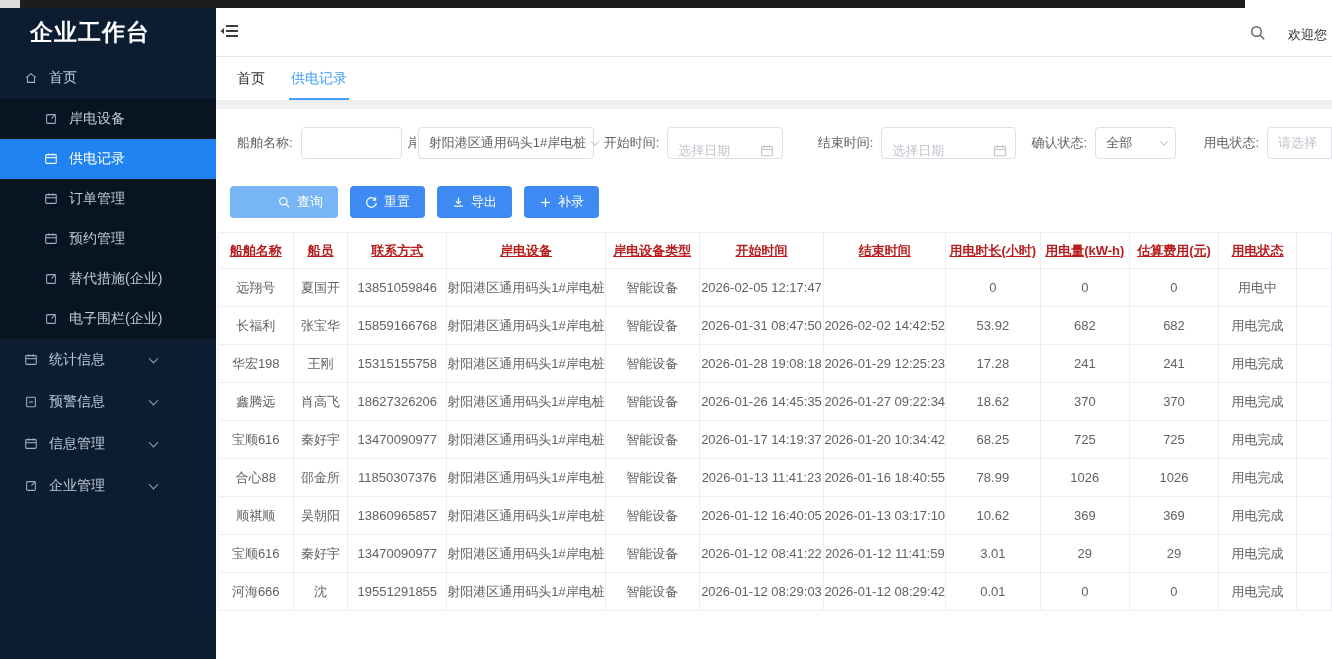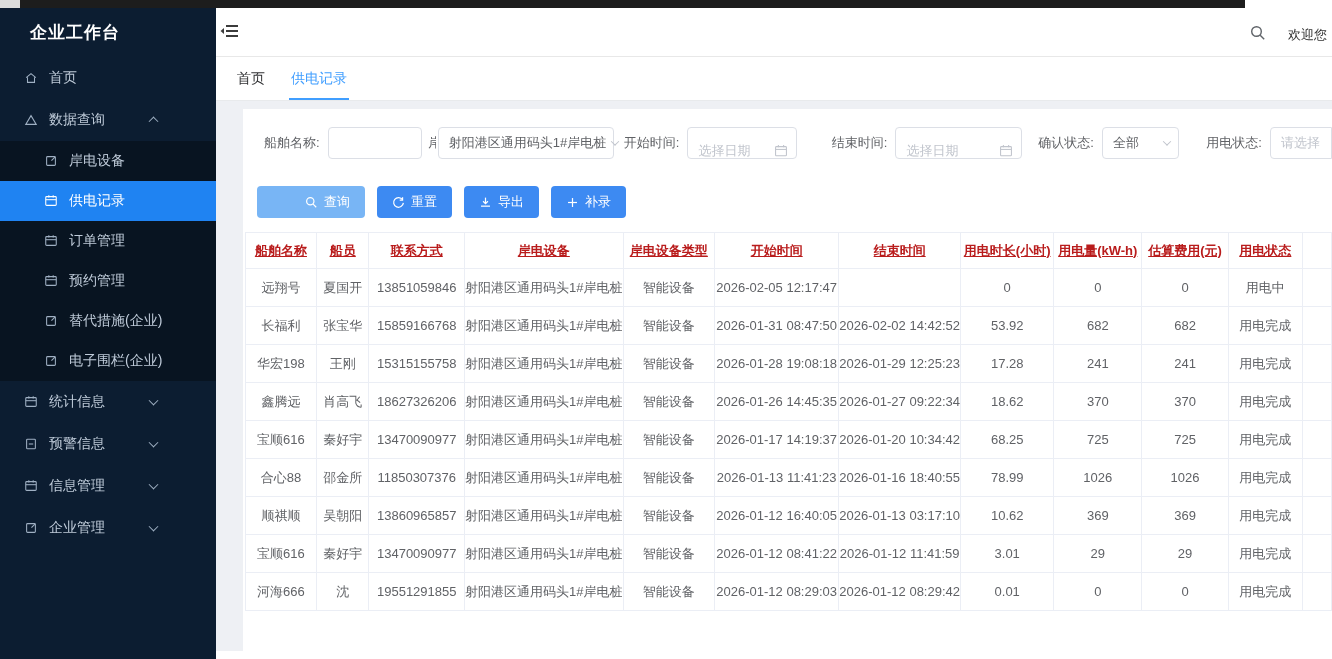--- a/index.html
+++ b/index.html
@@ -8,21 +8,21 @@
   .app { position:relative; width:1332px; height:659px; }
 
   
   .top-strip { position:absolute; top:0; left:0; width:1332px; height:8px; z-index:30; }
   .top-strip .seg-light { position:absolute; left:0; top:0; width:20px; height:8px; background:#dcdcdc; }
   .top-strip .seg-dark  { position:absolute; left:20px; top:0; width:1225px; height:8px; background:#1d1d1d; }
 
   
   .sidebar { position:absolute; left:0; top:0; width:216px; height:659px; background:#0c1d31; z-index:5; }
   .s-title { height:57px; display:flex; align-items:center; padding-left:30px; padding-top:8px;
-    color:#fff; font-size:17px; font-weight:bold; letter-spacing:1px; }
+    color:#fff; font-size:23px; font-weight:bold; letter-spacing:1px; }
   .s-item { position:relative; height:42px; display:flex; align-items:center; padding-left:24px;
     color:#bfcbd9; font-size:14px; cursor:pointer; }
   .s-sub { background:#081421; }
   .s-sub .s-item { height:40px; padding-left:44px; }
   .s-item .mi { display:inline-flex; width:15px; margin-right:10px; }
   .s-item.active { background:#1f83f2; color:#fff; }
   .s-item.active svg * { stroke:#ffffff; }
   .s-item svg { width:14px; height:14px; }
   .s-item svg * { stroke:#9fb0c3; fill:none; stroke-width:1.2; }
   .chev { position:absolute; left:150px; top:50%; width:7px; height:7px;
@@ -36,21 +36,21 @@
   .fold-btn { position:absolute; left:4px; top:14px; cursor:pointer; }
   .search-btn { position:absolute; left:1034px; top:17px; cursor:pointer; }
   .welcome { position:absolute; left:1072px; top:18px; font-size:13px; color:#333; white-space:nowrap; }
 
   .tabs { position:relative; height:44px; background:#fff; border-bottom:1px solid #e8eaec; }
   .tab { position:absolute; top:0; height:43px; line-height:43px; font-size:14px; color:#303133; cursor:pointer; }
   .tab.t-home { left:21px; }
   .tab.t-cur { left:73px; color:#409eff; border-bottom:2px solid #409eff; padding:0 2px; }
 
   .content { background:#eef0f4; height:550px; padding-top:8px; }
-  .panel { background:#fff; height:542px;margin-left:27px; }
+  .panel { background:#fff; height:542px; }
 
   
   .filters { display:flex; align-items:center; padding:18px 0 0 21px; height:50px; white-space:nowrap; }
   .f-label { font-size:13px; color:#606266; margin-right:8px; }
   .f-clip { width:9px; overflow:hidden; font-size:13px; color:#606266; margin-right:2px; }
   .ctl { height:32px; border:1px solid #dcdfe6; border-radius:4px; background:#fff;
     display:inline-flex; align-items:center; font-size:13px; color:#606266; }
   .ctl.input { width:112px; }
   .ctl.sel { justify-content:space-between; padding:0 8px 0 10px; }
   .sel-arrow { width:6px; height:6px; border-right:1.4px solid #c0c4cc; border-bottom:1.4px solid #c0c4cc;
@@ -93,29 +93,20 @@
     <div class="s-item">
       <span class="mi">
         <svg viewBox="0 0 16 16">
             <path d="M2.5 7.5 L8 3 L13.5 7.5"></path>
             <path d="M4 7 V13 H12 V7"></path>
           </svg>
       </span>
       <span>首页</span>
     </div>
 
-    <div class="s-item">
-      <span class="mi">
-        <svg viewBox="0 0 16 16">
-            <path d="M8 3 L14 13 H2 Z"></path>
-          </svg>
-      </span>
-      <span>数据查询</span>
-      <span class="chev up"></span>
-    </div>
 
     <div class="s-sub">
       <div class="s-item">
         <span class="mi">
           <svg viewBox="0 0 16 16">
               <rect x="3" y="3" width="10" height="10" rx="1"></rect>
               <path d="M8.5 7.5 L12.5 3.5"></path>
             </svg>
         </span>
         <span>岸电设备</span>

